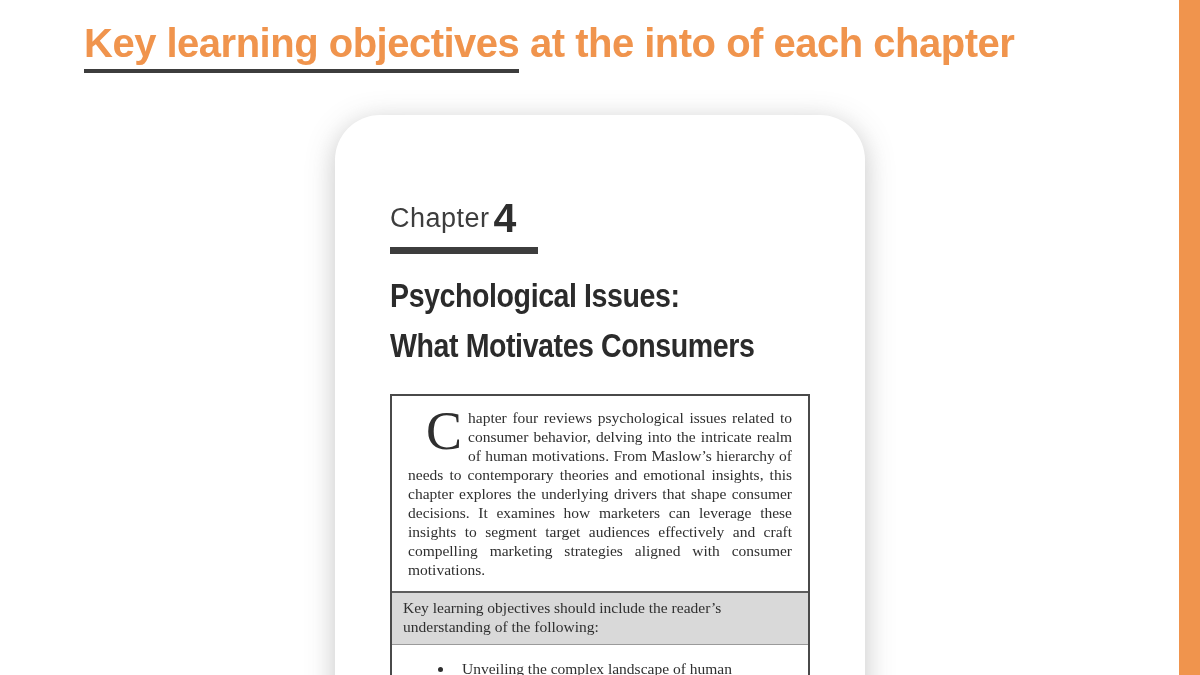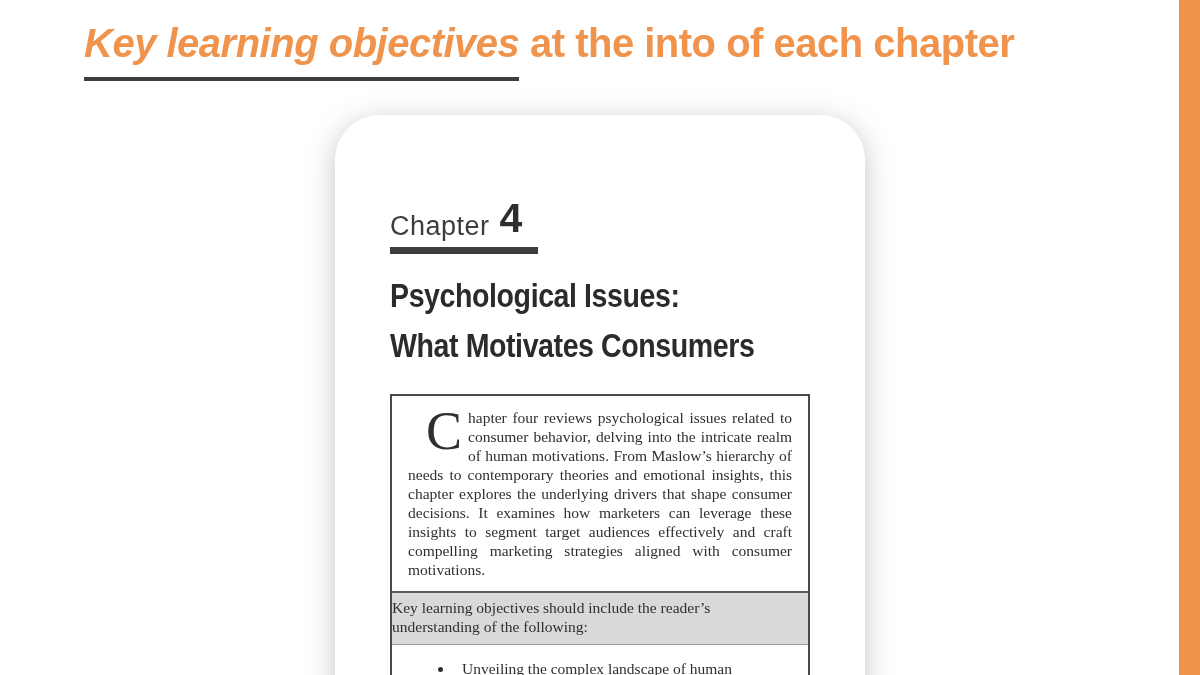--- a/index.html
+++ b/index.html
@@ -15,39 +15,38 @@
 
   
   .slide-title{
     position:absolute;left:84px;top:20px;width:1060px;
     font-size:40px;font-weight:bold;letter-spacing:-0.5px;line-height:1.15;
     color:var(--accent);white-space:nowrap;
   }
   .slide-title .underlined{
     display:inline-block;
     border-bottom:4px solid var(--ink);
-    padding-bottom:11px;
-    font-style:italic;
+    padding-bottom:3px;
   }
 
   
   .accent-bar{
     position:absolute;top:0;right:0;width:21px;height:675px;
     background:var(--accent);
   }
 
   
   .card{
     position:absolute;left:335px;top:115px;width:530px;height:640px;
     background:#ffffff;border-radius:45px;
     box-shadow:0 6px 28px rgba(90,90,90,0.35);
     padding:80px 55px 0 55px;
   }
 
-  .chapter-line{display:flex;align-items:flex-end;gap:10px;color:var(--ink);}
+  .chapter-line{display:flex;align-items:center;gap:4px;color:var(--ink);}
   .chapter-label{font-size:27px;font-weight:400;letter-spacing:0.5px;}
   .chapter-number{font-size:41px;font-weight:bold;color:#2e2e2e;}
   .chapter-rule{width:148px;height:7px;background:var(--ink);margin-top:5px;}
 
   .chapter-title{
     margin-top:16px;width:520px;
     font-size:34px;font-weight:bold;line-height:50px;letter-spacing:-0.5px;
     color:var(--heading-ink);
     transform:scaleX(0.84);transform-origin:left top;
     white-space:nowrap;
@@ -65,21 +64,21 @@
     font-size:15.5px;line-height:19px;text-align:justify;
   }
   .dropcap{
     float:left;
     font-size:54px;line-height:42px;
     margin:2px 6px 0 18px;
     color:#2f2f2f;
   }
   .objectives-header{
     margin:12px -16px 0 -16px;
-    padding:5px 16px 8px 0;
+    padding:5px 16px 8px 11px;
     background:var(--highlight);
     border-top:2px solid #5d5d5d;
     border-bottom:1px solid #9a9a9a;
     font-size:15.5px;line-height:19px;
   }
   .objectives-list{
     margin-top:14px;
     padding-left:46px;
     list-style:disc;
     font-size:15.5px;line-height:19px;

